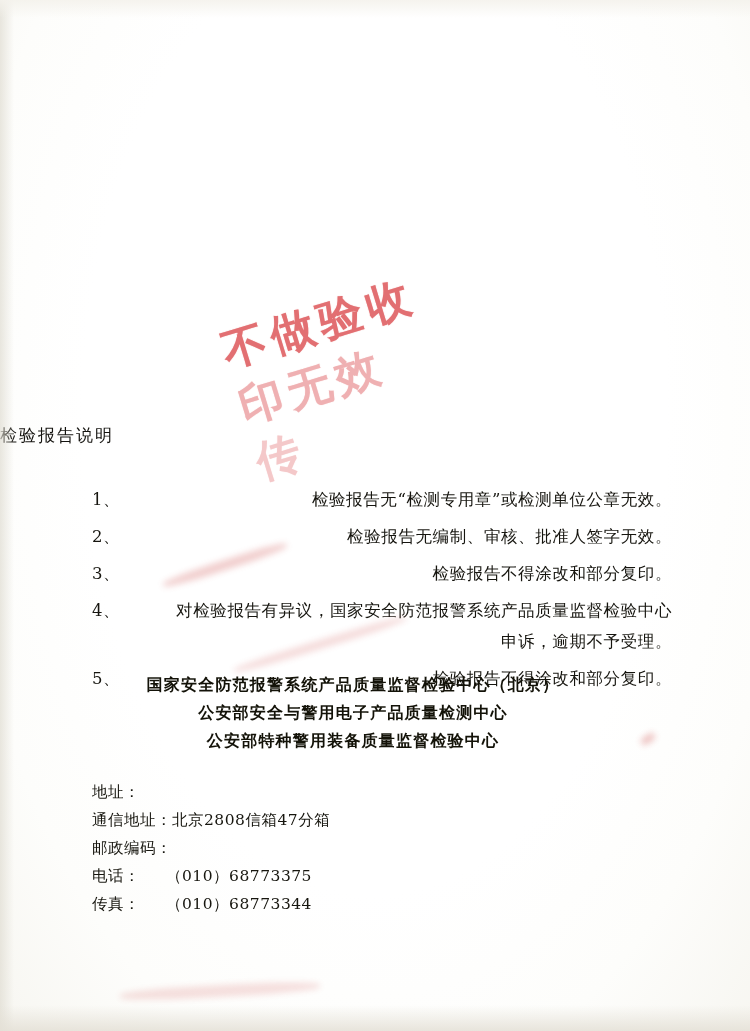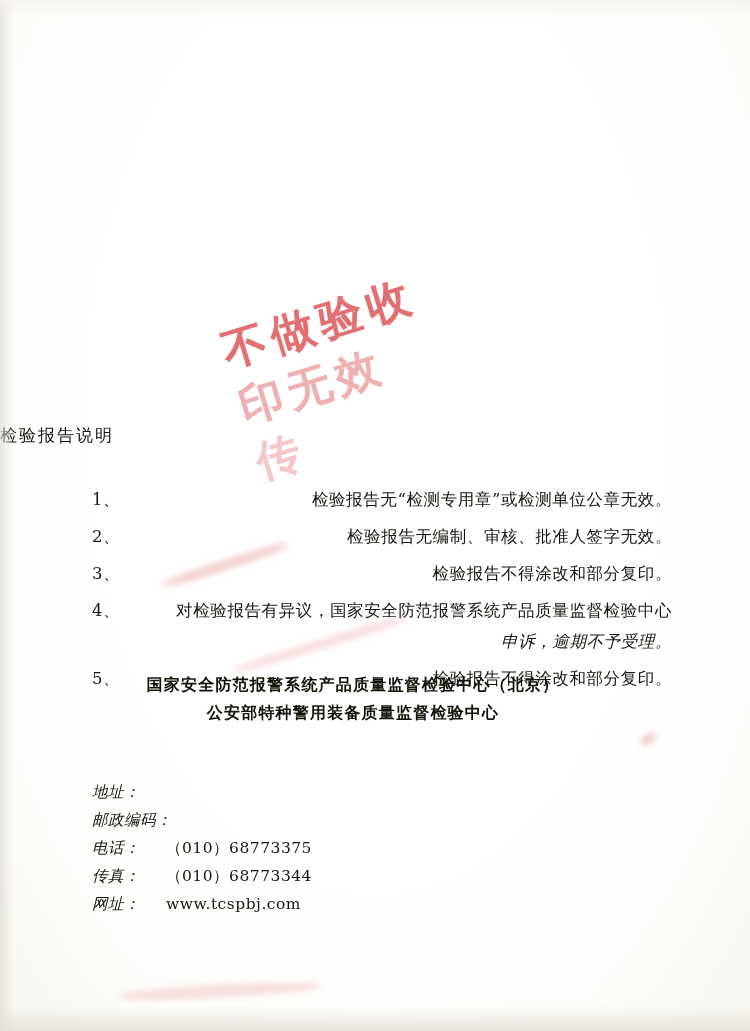--- a/index.html
+++ b/index.html
@@ -80,21 +80,20 @@
     flex: 0 0 auto;
     width: 30px;
   }
   .note-text {
     flex: 1 1 auto;
     text-align: right;
   }
   .note-cont {
     display: block;
     padding-left: 30px;
-    font-style: italic;
   }
 
   .orgs {
     position: absolute;
     top: 672px;
     left: 0;
     width: 706px;
     text-align: center;
   }
   .org-line {
@@ -116,21 +115,20 @@
     font-size: 15.5px;
     line-height: 28px;
     letter-spacing: 0.5px;
     color: #17160f;
     display: flex;
     align-items: baseline;
   }
   .contact-label {
     flex: 0 0 auto;
     min-width: 74px;
-    font-style: italic;
   }
   .contact-label.wide {
     min-width: 74px;
   }
   .contact-value {
     flex: 1 1 auto;
     font-family: "DejaVu Serif", "Liberation Serif", serif;
   }
 
   
@@ -210,48 +208,49 @@
 
     <div class="note-item">
       <span class="note-num">5、</span>
       <span class="note-text">检验报告不得涂改和部分复印。</span>
     </div>
 
   </div>
 
   <div class="orgs">
     <div class="org-line">国家安全防范报警系统产品质量监督检验中心（北京）</div>
+    <div class="org-line">公安部安全与警用电子产品质量检测中心</div>
     <div class="org-line">公安部特种警用装备质量监督检验中心</div>
   </div>
 
   <div class="contact">
 
     <div class="contact-row">
       <span class="contact-label">地址：</span>
     </div>
 
+    <div class="contact-row">
+      <span class="contact-label wide">通信地址：</span>
+      <span class="contact-value">北京2808信箱47分箱</span>
+    </div>
 
     <div class="contact-row">
       <span class="contact-label wide">邮政编码：</span>
     </div>
 
     <div class="contact-row">
       <span class="contact-label">电话：</span>
       <span class="contact-value">（010）68773375</span>
     </div>
 
     <div class="contact-row">
       <span class="contact-label">传真：</span>
       <span class="contact-value">（010）68773344</span>
     </div>
 
-    <div class="contact-row">
-      <span class="contact-label">网址：</span>
-      <span class="contact-value">www.tcspbj.com</span>
-    </div>
 
   </div>
 
   <div class="stamp">
     <div class="stamp-line">不做验收</div>
     <div class="stamp-line faint">印无效</div>
     <div class="stamp-line faintest">传</div>
   </div>
 
   <div class="smudge s1"></div>

